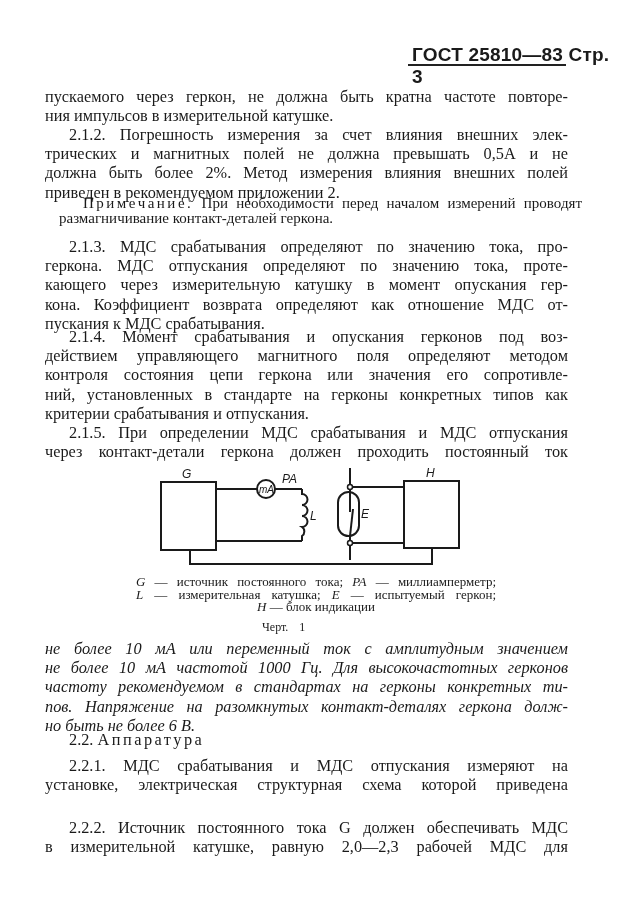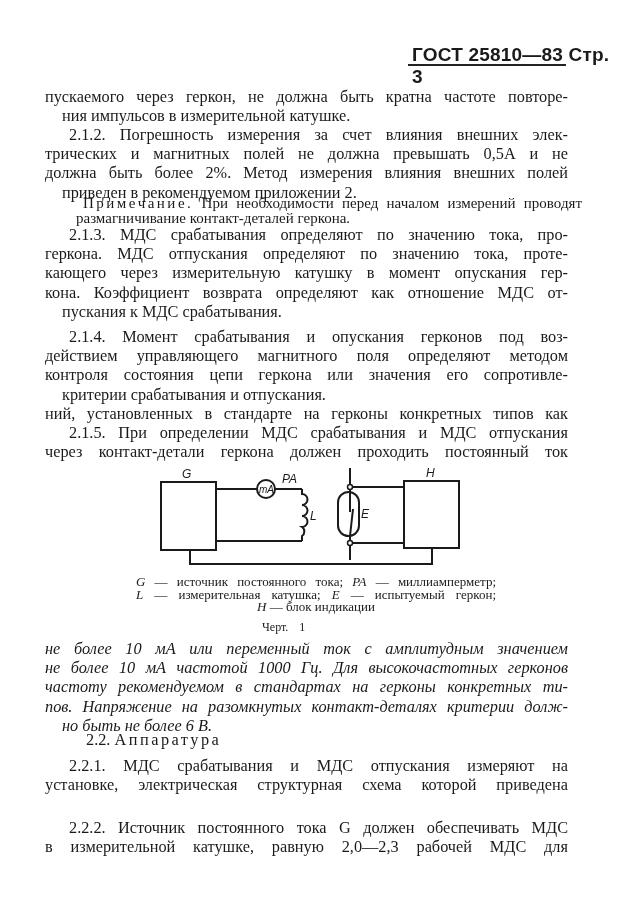--- a/index.html
+++ b/index.html
@@ -1,21 +1,21 @@
 <!DOCTYPE html>
 <html><head>
 <meta charset="utf-8">
 <style>
   html, body { margin: 0; padding: 0; background: #ffffff; }
   body { width: 618px; height: 918px; position: relative; overflow: hidden; color: #1a1a1a; font-family: "Liberation Serif", "DejaVu Serif", serif; }
   .header { position: absolute; left: 412px; top: 44px; font-family: "Liberation Sans", "DejaVu Sans", sans-serif; font-weight: bold; font-size: 19px; letter-spacing: 0.2px; }
   .header-rule { position: absolute; left: 408px; top: 64px; width: 158px; height: 2px; background: #222; }
   .text { position: absolute; left: 45px; width: 523px; font-size: 16.3px; line-height: 19.2px; text-align: justify; }
   .line { display: block; white-space: nowrap; text-align-last: justify; height: 19.2px; }
-  .line.last { text-align-last: left; margin-left: 17px; }
+  .line.last { text-align-last: left; }
   .indent { padding-left: 24px; }
   .note { position: absolute; left: 59px; width: 523px; font-size: 15px; line-height: 15px; }
   .note .line { height: 15px; }
   .spaced { letter-spacing: 2.5px; }
   .caption { position: absolute; left: 136px; width: 360px; font-size: 13px; line-height: 12.5px; text-align: center; }
   .caption .cline { display: block; white-space: nowrap; }
   .caption .cline.j { text-align-last: justify; text-align: justify; }
   .caption i { font-family: "Liberation Serif", serif; }
   .fig-title { position: absolute; left: 262px; top: 620px; font-size: 12px; }
   svg.diagram { position: absolute; left: 0; top: 0; }
@@ -40,34 +40,34 @@
   <span class="line">трических и магнитных полей не должна превышать 0,5А и не</span>
   <span class="line">должна быть более 2%. Метод измерения влияния внешних полей</span>
   <span class="line last">приведен в рекомендуемом приложении 2.</span>
 </div>
 
 <div class="note" style="top:196px;">
   <span class="line" style="padding-left:24px;text-align-last:justify;"><span class="spaced">Примечание.</span><span> При необходимости перед началом измерений проводят</span></span>
   <span class="line last">размагничивание контакт-деталей геркона.</span>
 </div>
 
-<div class="text" style="top:225px;">
+<div class="text" style="top:237px;">
   <span class="line indent">2.1.3. МДС срабатывания определяют по значению тока, про-</span>
   <span class="line">геркона. МДС отпускания определяют по значению тока, проте-</span>
   <span class="line">кающего через измерительную катушку в момент опускания гер-</span>
   <span class="line">кона. Коэффициент возврата определяют как отношение МДС от-</span>
   <span class="line last">пускания к МДС срабатывания.</span>
 </div>
 
 <div class="text" style="top:327px;">
   <span class="line indent">2.1.4. Момент срабатывания и опускания герконов под воз-</span>
   <span class="line">действием управляющего магнитного поля определяют методом</span>
   <span class="line">контроля состояния цепи геркона или значения его сопротивле-</span>
+  <span class="line">ний, установленных в стандарте на герконы конкретных типов как</span>
   <span class="line last">критерии срабатывания и отпускания.</span>
-  <span class="line">ний, установленных в стандарте на герконы конкретных типов как</span>
 </div>
 
 <div class="text" style="top:423px;">
   <span class="line indent">2.1.5. При определении МДС срабатывания и МДС отпускания</span>
   <span class="line">через контакт-детали геркона должен проходить постоянный ток</span>
 </div>
 
 <svg class="diagram" width="618" height="918" viewBox="0 0 618 918">
   <g stroke="#1a1a1a" stroke-width="2" fill="none">
 
@@ -114,21 +114,21 @@
   <span class="cline j"><i>G</i><span> — источник постоянного тока; </span><i>PA</i><span> — миллиамперметр;</span></span>
   <span class="cline j"><i>L</i><span> — измерительная катушка; </span><i>E</i><span> — испытуемый геркон;</span></span>
   <span class="cline"><i>H</i><span> — блок индикации</span></span>
 </div>
 <div class="fig-title" style="word-spacing:8px;">Черт. 1</div>
 
 <div class="text" style="top:639px;font-style:italic;">
   <span class="line">не более 10 мА или переменный ток с амплитудным значением</span>
   <span class="line">не более 10 мА частотой 1000 Гц. Для высокочастотных герконов</span>
   <span class="line">частоту рекомендуемом в стандартах на герконы конкретных ти-</span>
-  <span class="line">пов. Напряжение на разомкнутых контакт-деталях критерии долж-</span>
+  <span class="line">пов. Напряжение на разомкнутых контакт-деталях геркона долж-</span>
   <span class="line last">но быть не более 6 В.</span>
 </div>
 
 <div class="text" style="top:730px;">
   <span class="line last indent"><span>2.2.</span> <span class="spaced">Аппаратура</span></span>
 </div>
 
 <div class="text" style="top:756px;">
   <span class="line indent">2.2.1. МДС срабатывания и МДС отпускания измеряют на</span>
   <span class="line">установке, электрическая структурная схема которой приведена</span>

